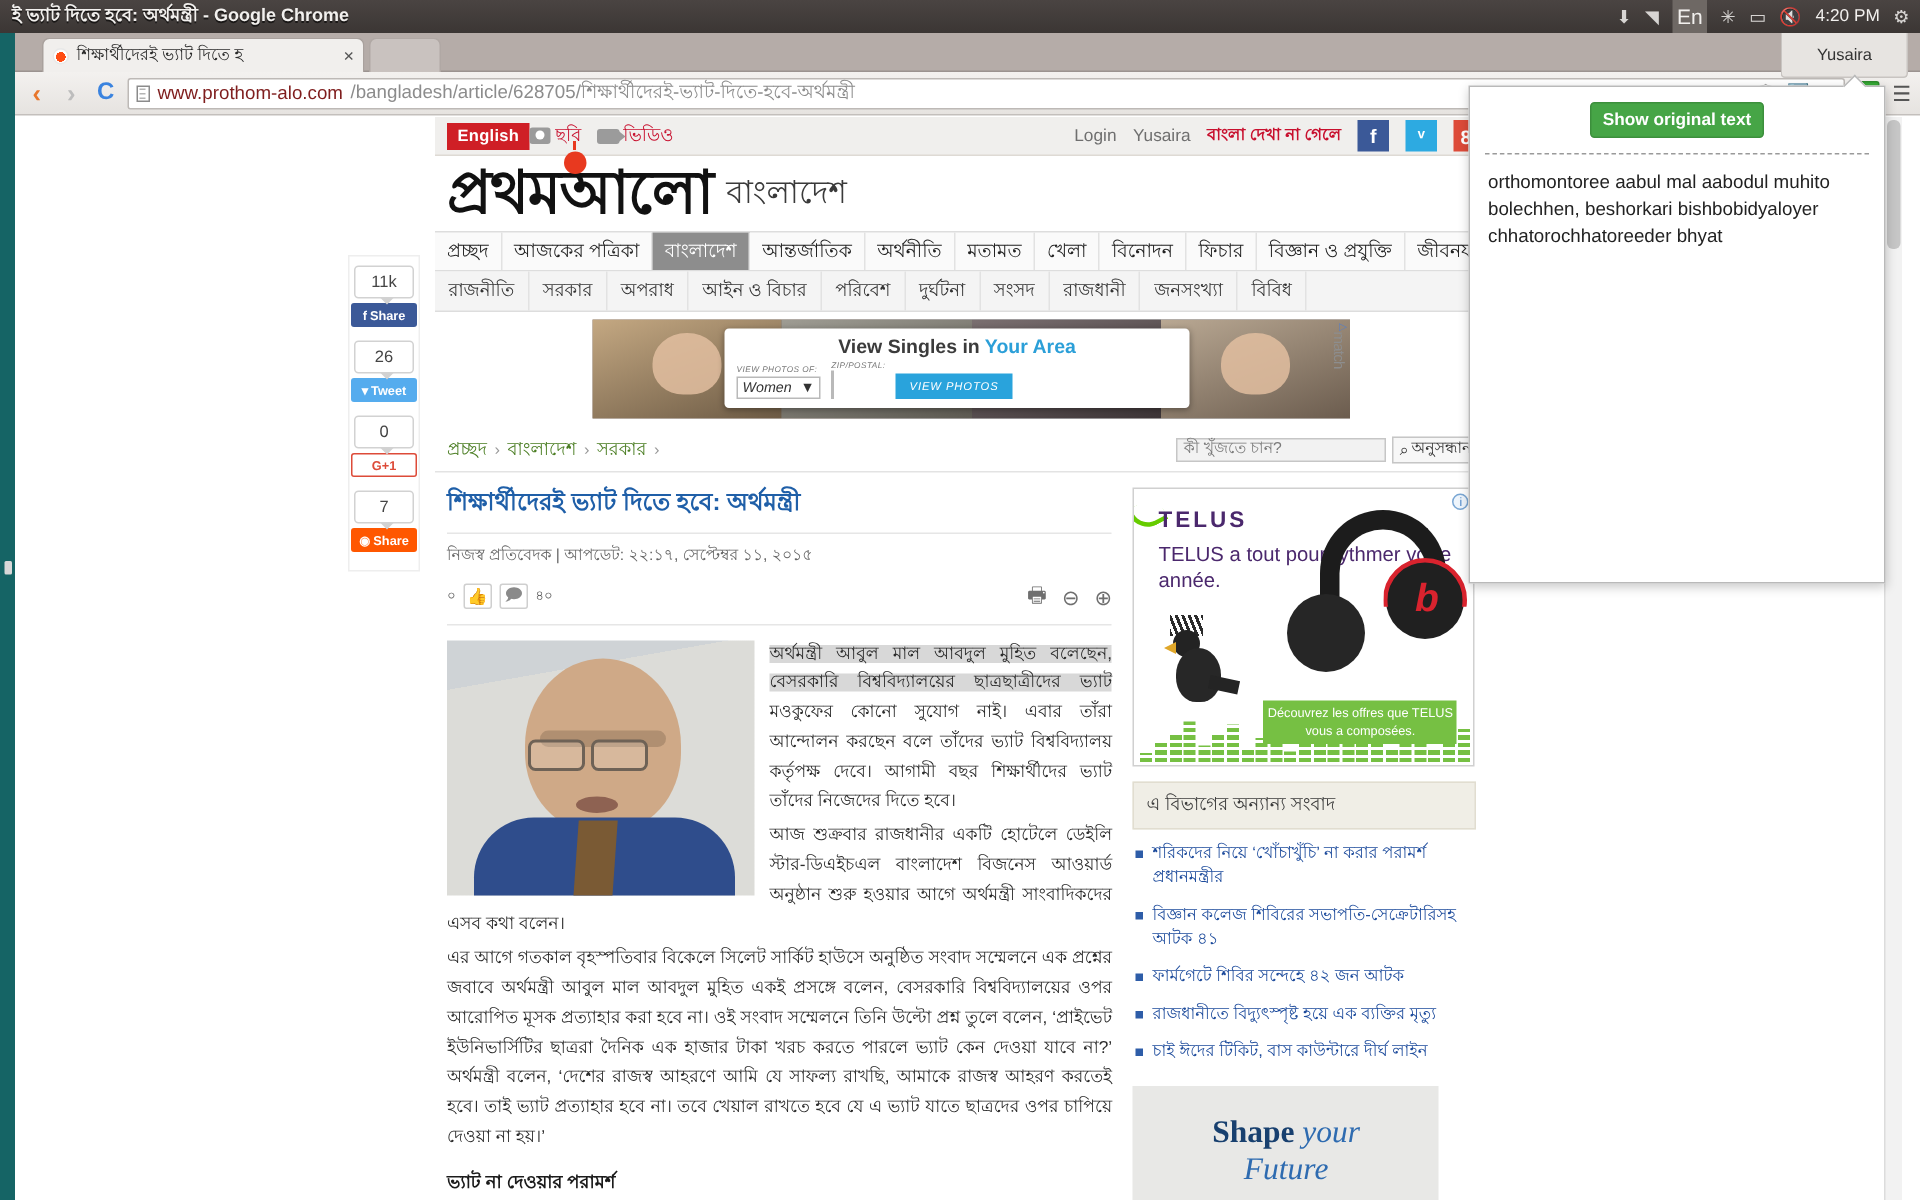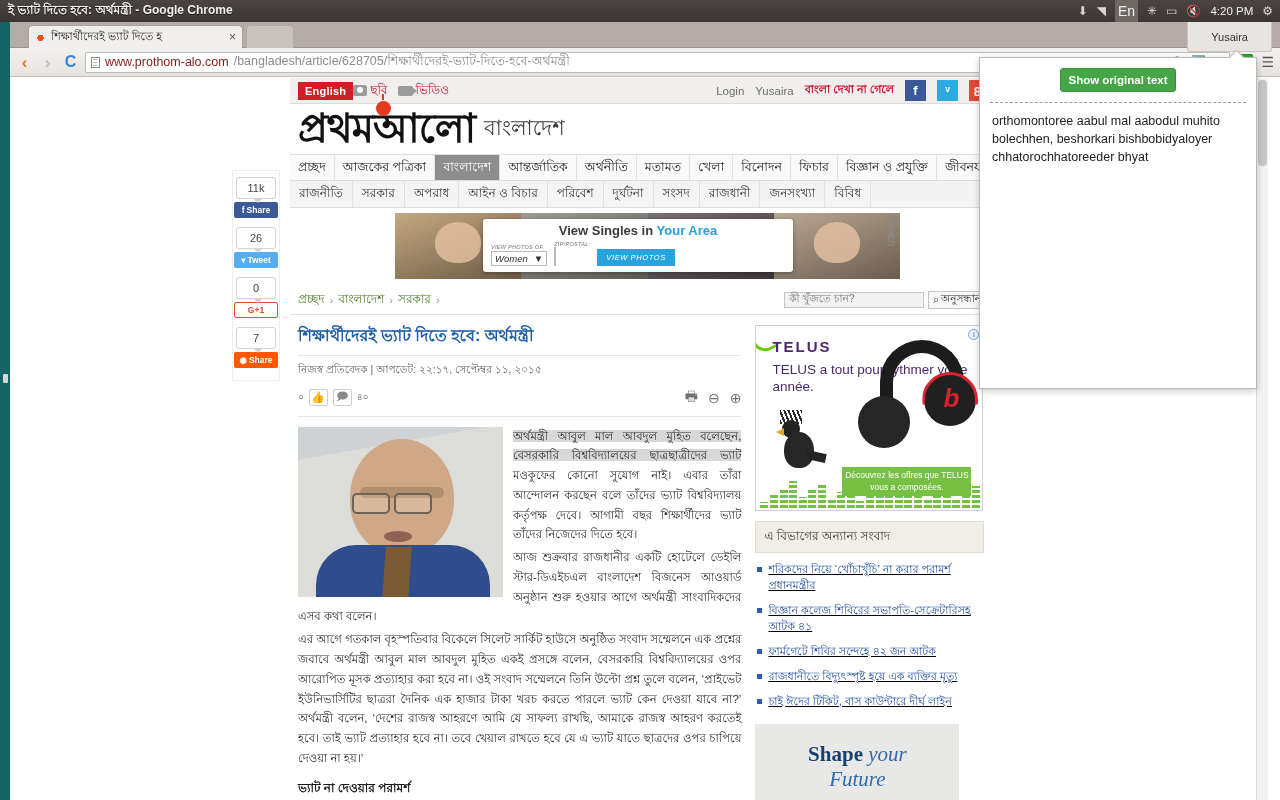--- a/index.html
+++ b/index.html
@@ -201,21 +201,21 @@
   .bird-beak{position:absolute;left:0;top:16px;border-right:8px solid #e0a72a;border-top:4px solid transparent;border-bottom:4px solid transparent;}
   .bird-tail{position:absolute;left:30px;top:40px;width:20px;height:9px;background:#242424;transform:rotate(12deg);}
   #eq{position:absolute;left:0;bottom:0;width:228px;height:36px;}
   .eqbar{position:absolute;bottom:2px;width:8px;background:repeating-linear-gradient(to top,#76c043 0 3px,transparent 3px 5px);}
   #telus-cta{position:absolute;left:86px;bottom:14px;width:129px;background:#76c043;color:#fff;
     font-size:8.5px;text-align:center;line-height:1.35;padding:3px 2px;}
   #telus-i{position:absolute;right:3px;top:3px;width:11px;height:11px;border:1px solid #7aa7d4;border-radius:50%;
     color:#4a86c8;font-size:8px;display:flex;align-items:center;justify-content:center;background:#eef5fc;}
 
   #rel-head{margin-top:10px;background:#f0eee6;border:1px solid #e1ddd0;padding:5px 8px;font-size:12px;color:#3a3a3a;}
-  .rel-item{display:flex;gap:6px;margin-top:9px;padding-left:2px;text-decoration:underline;}
+  .rel-item{display:flex;gap:6px;margin-top:9px;padding-left:2px;}
   .rel-bullet{width:5px;height:5px;background:#2e5da8;margin-top:5px;flex:none;}
   .rel-text{font-size:11px;color:#1d4b9c;line-height:1.45;}
   #shape-ad{margin-top:14px;width:204px;height:86px;background:#e8e8e6;
     display:flex;align-items:center;justify-content:center;}
   #shape-txt{font-family:"Liberation Serif",serif;font-size:21px;color:#18406f;text-align:center;line-height:1.15;}
   #shape-txt i{color:#2e6bb0;}
 
   
   #social{position:absolute;left:222px;top:92px;width:48px;background:#fff;border:1px solid #eee;
     padding:6px 4px;display:flex;flex-direction:column;align-items:center;gap:3px;}

